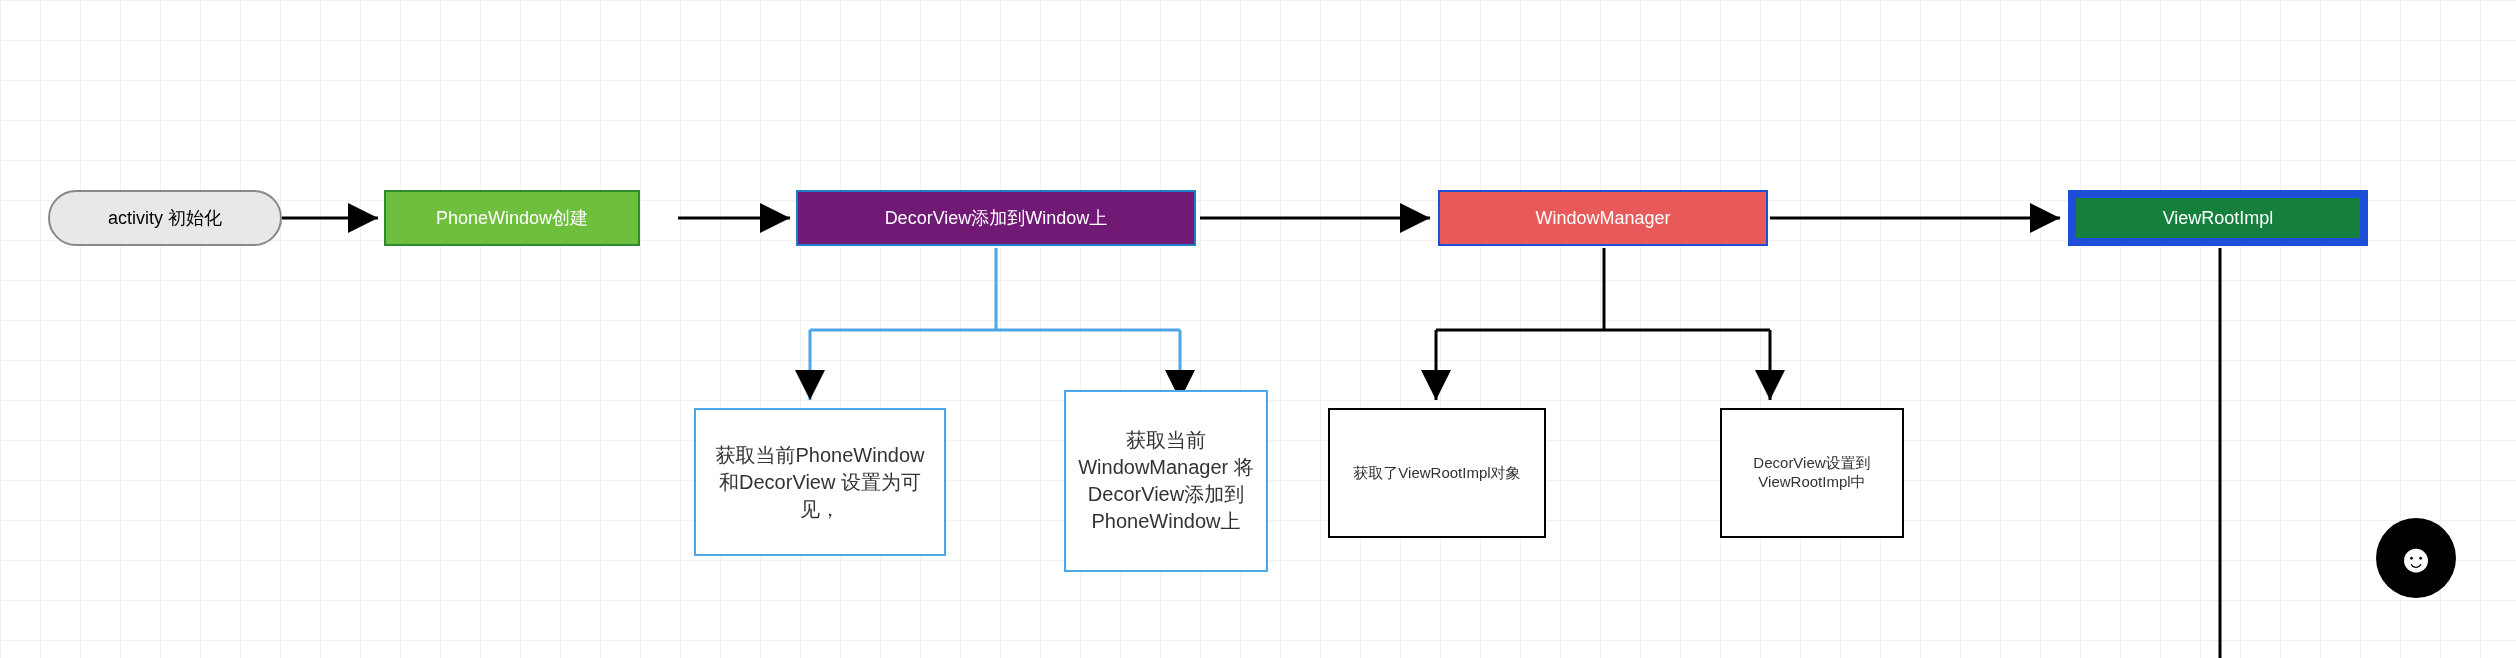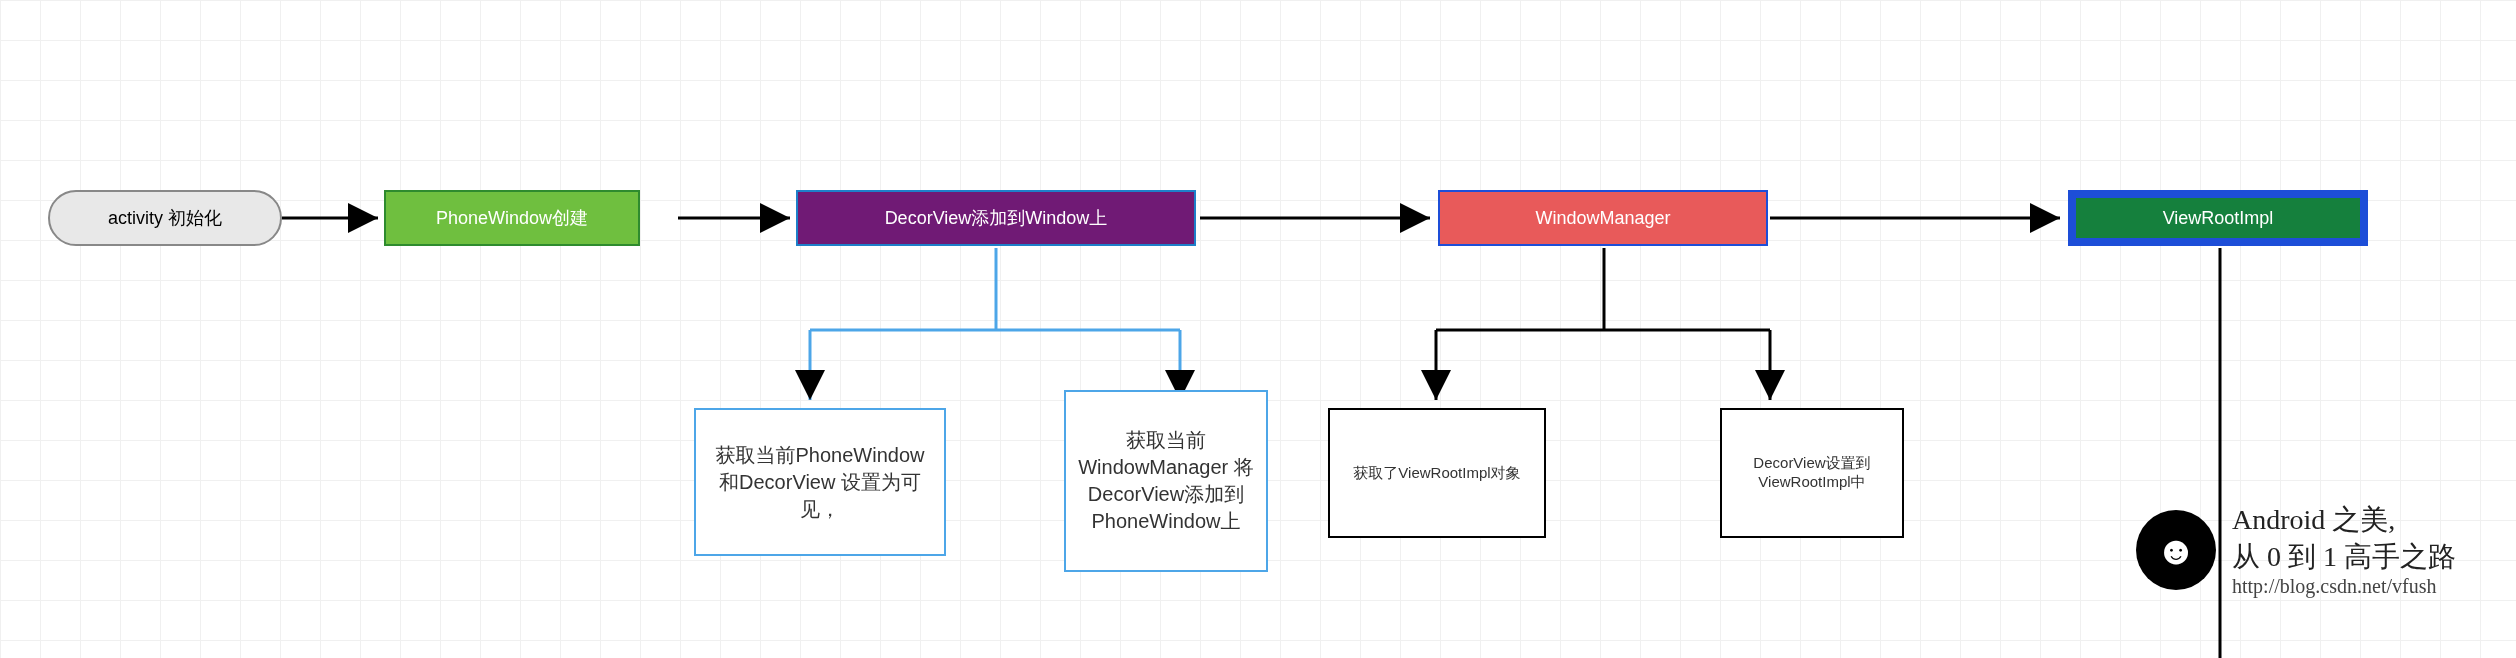--- a/index.html
+++ b/index.html
@@ -54,18 +54,13 @@
 <div class="node red" style="left:1438px;top:190px;width:330px;height:56px">WindowManager</div>
 <div class="node purple" style="left:2068px;top:190px;width:300px;height:56px">ViewRootImpl</div>
 
 <div class="node sub-blue" style="left:694px;top:408px;width:252px;height:148px">获取当前PhoneWindow和DecorView 设置为可见，</div>
 <div class="node sub-blue" style="left:1064px;top:390px;width:204px;height:182px">获取当前WindowManager 将DecorView添加到PhoneWindow上</div>
 <div class="node sub-black" style="left:1328px;top:408px;width:218px;height:130px">获取了ViewRootImpl对象</div>
 <div class="node sub-black" style="left:1720px;top:408px;width:184px;height:130px">DecorView设置到ViewRootImpl中</div>
 
 <div class="watermark">
 <div class="wm-icon">☻</div>
-<div>
-<div class="wm-text">Android 之美,</div>
-<div class="wm-text">从 0 到 1 高手之路</div>
-<div class="wm-url">http://blog.csdn.net/vfush</div>
-</div>
 </div>
 
 </body></html>

